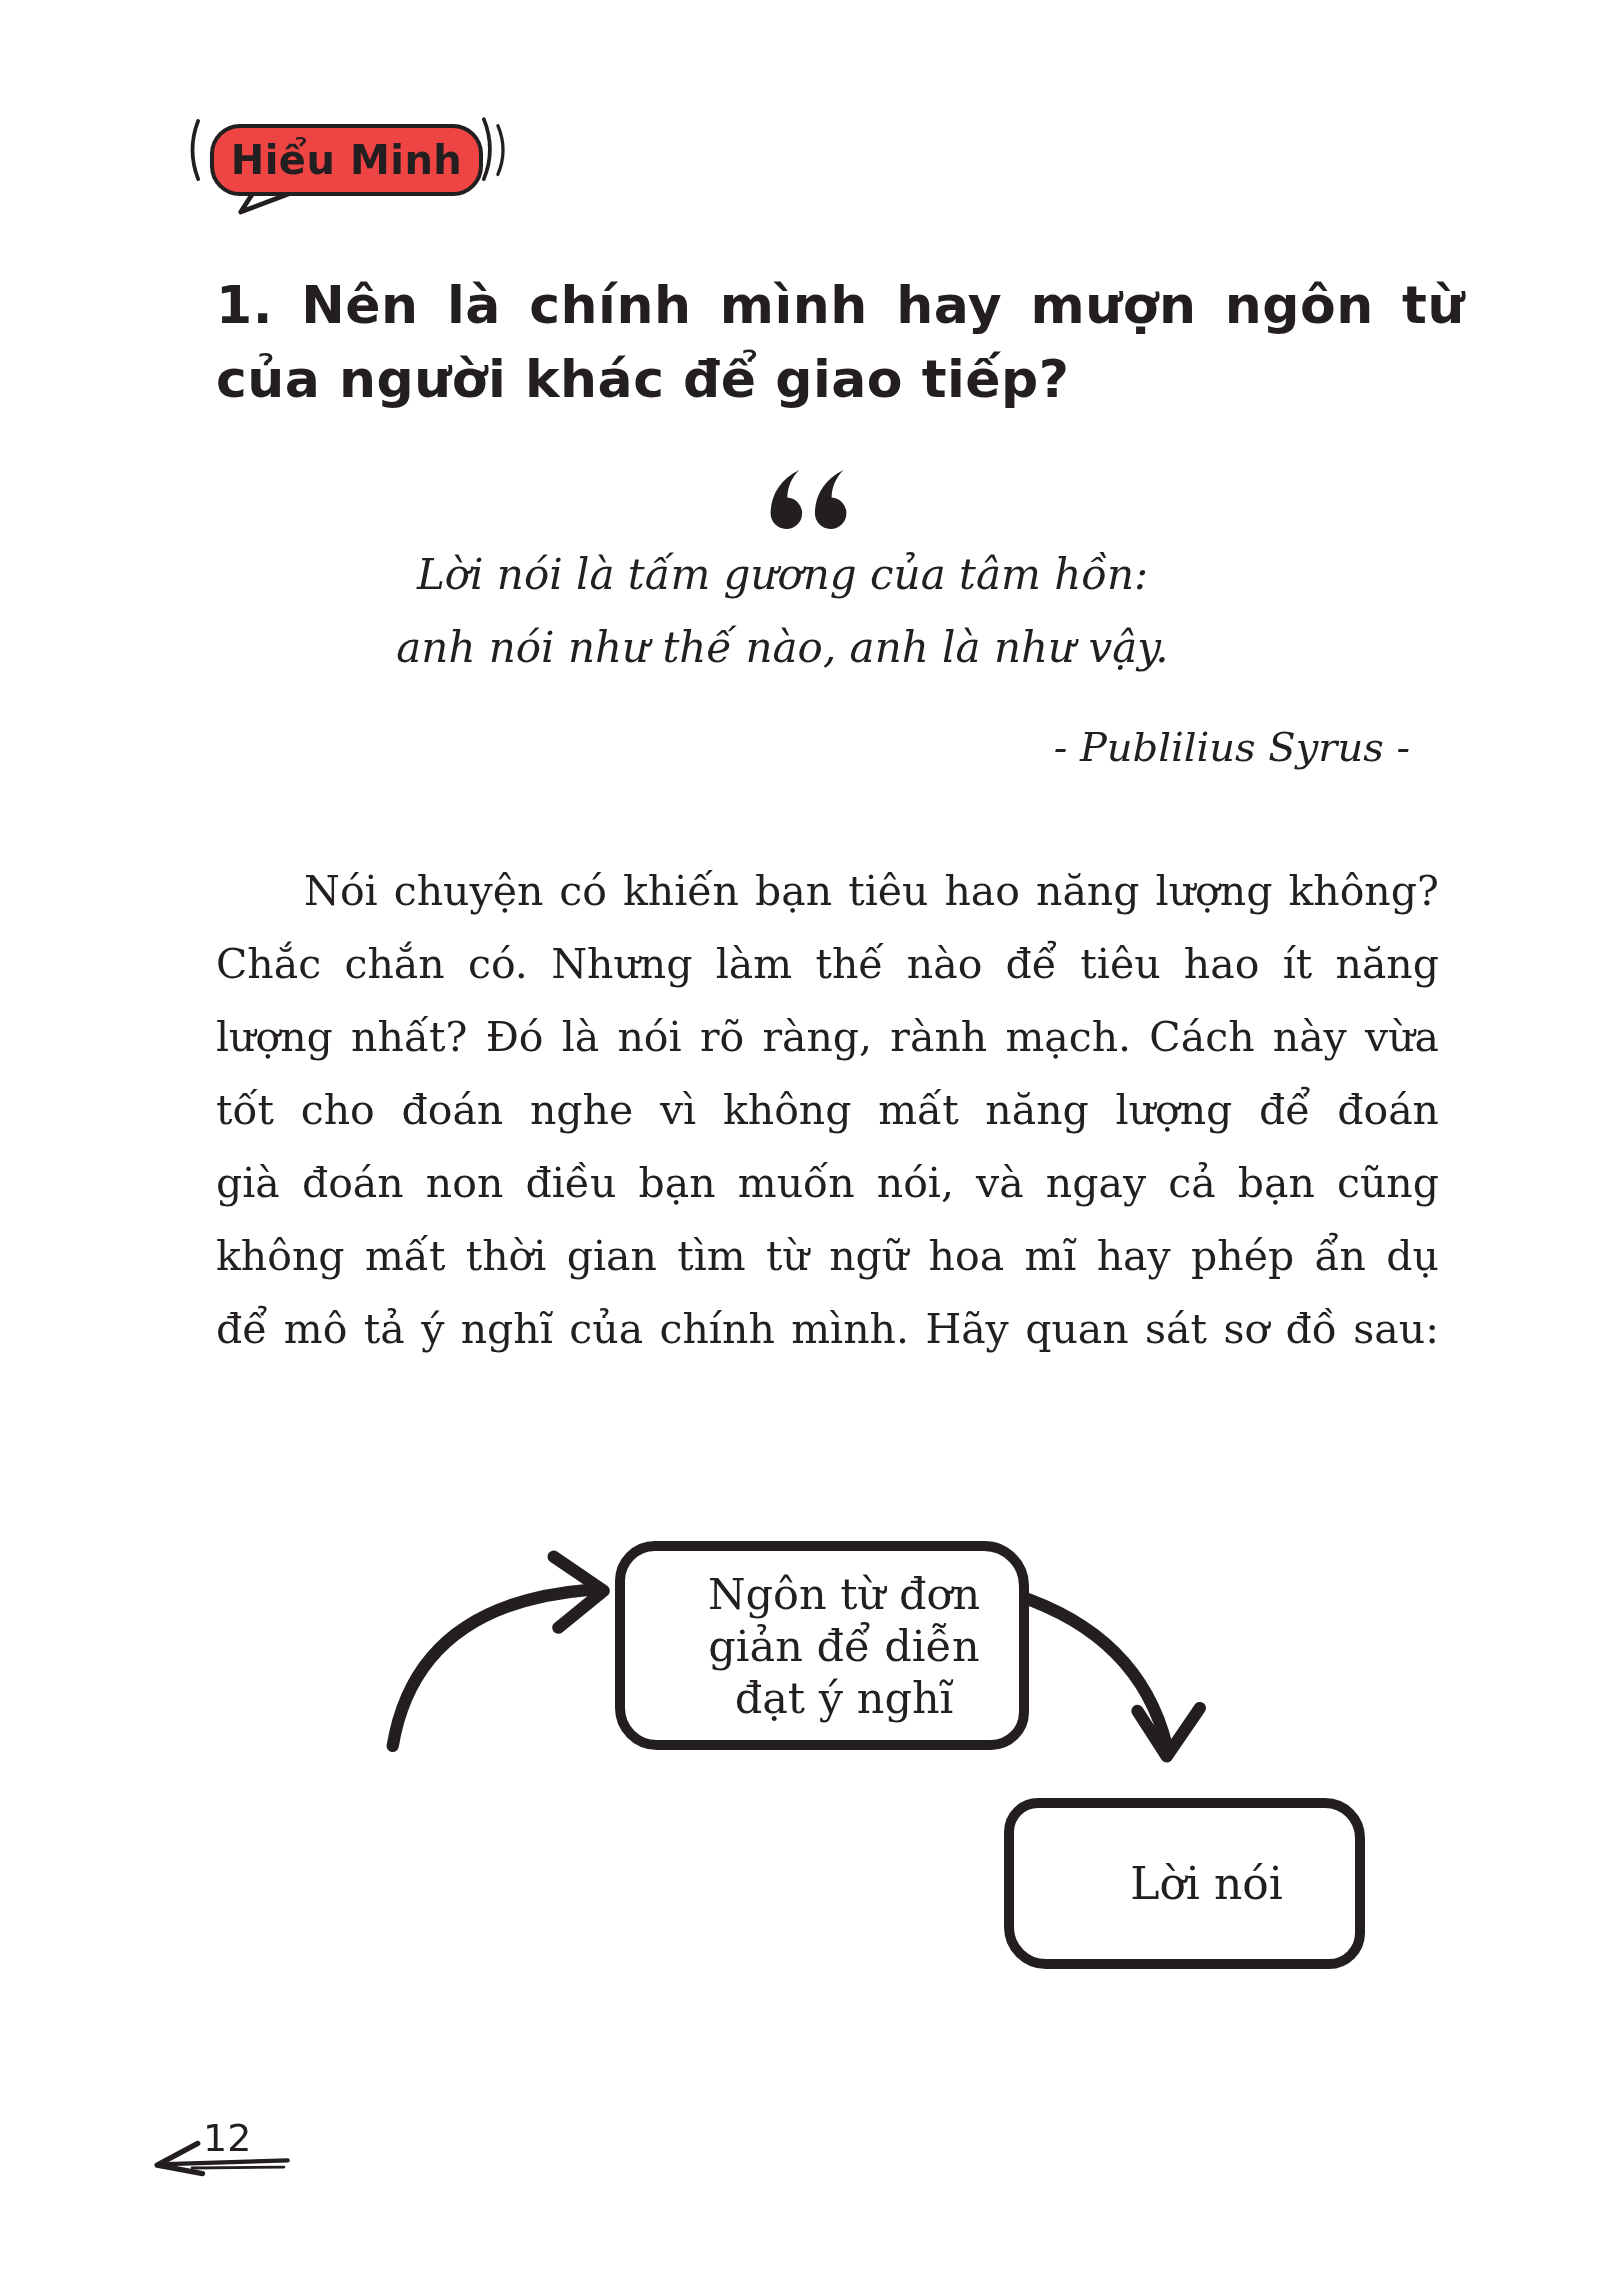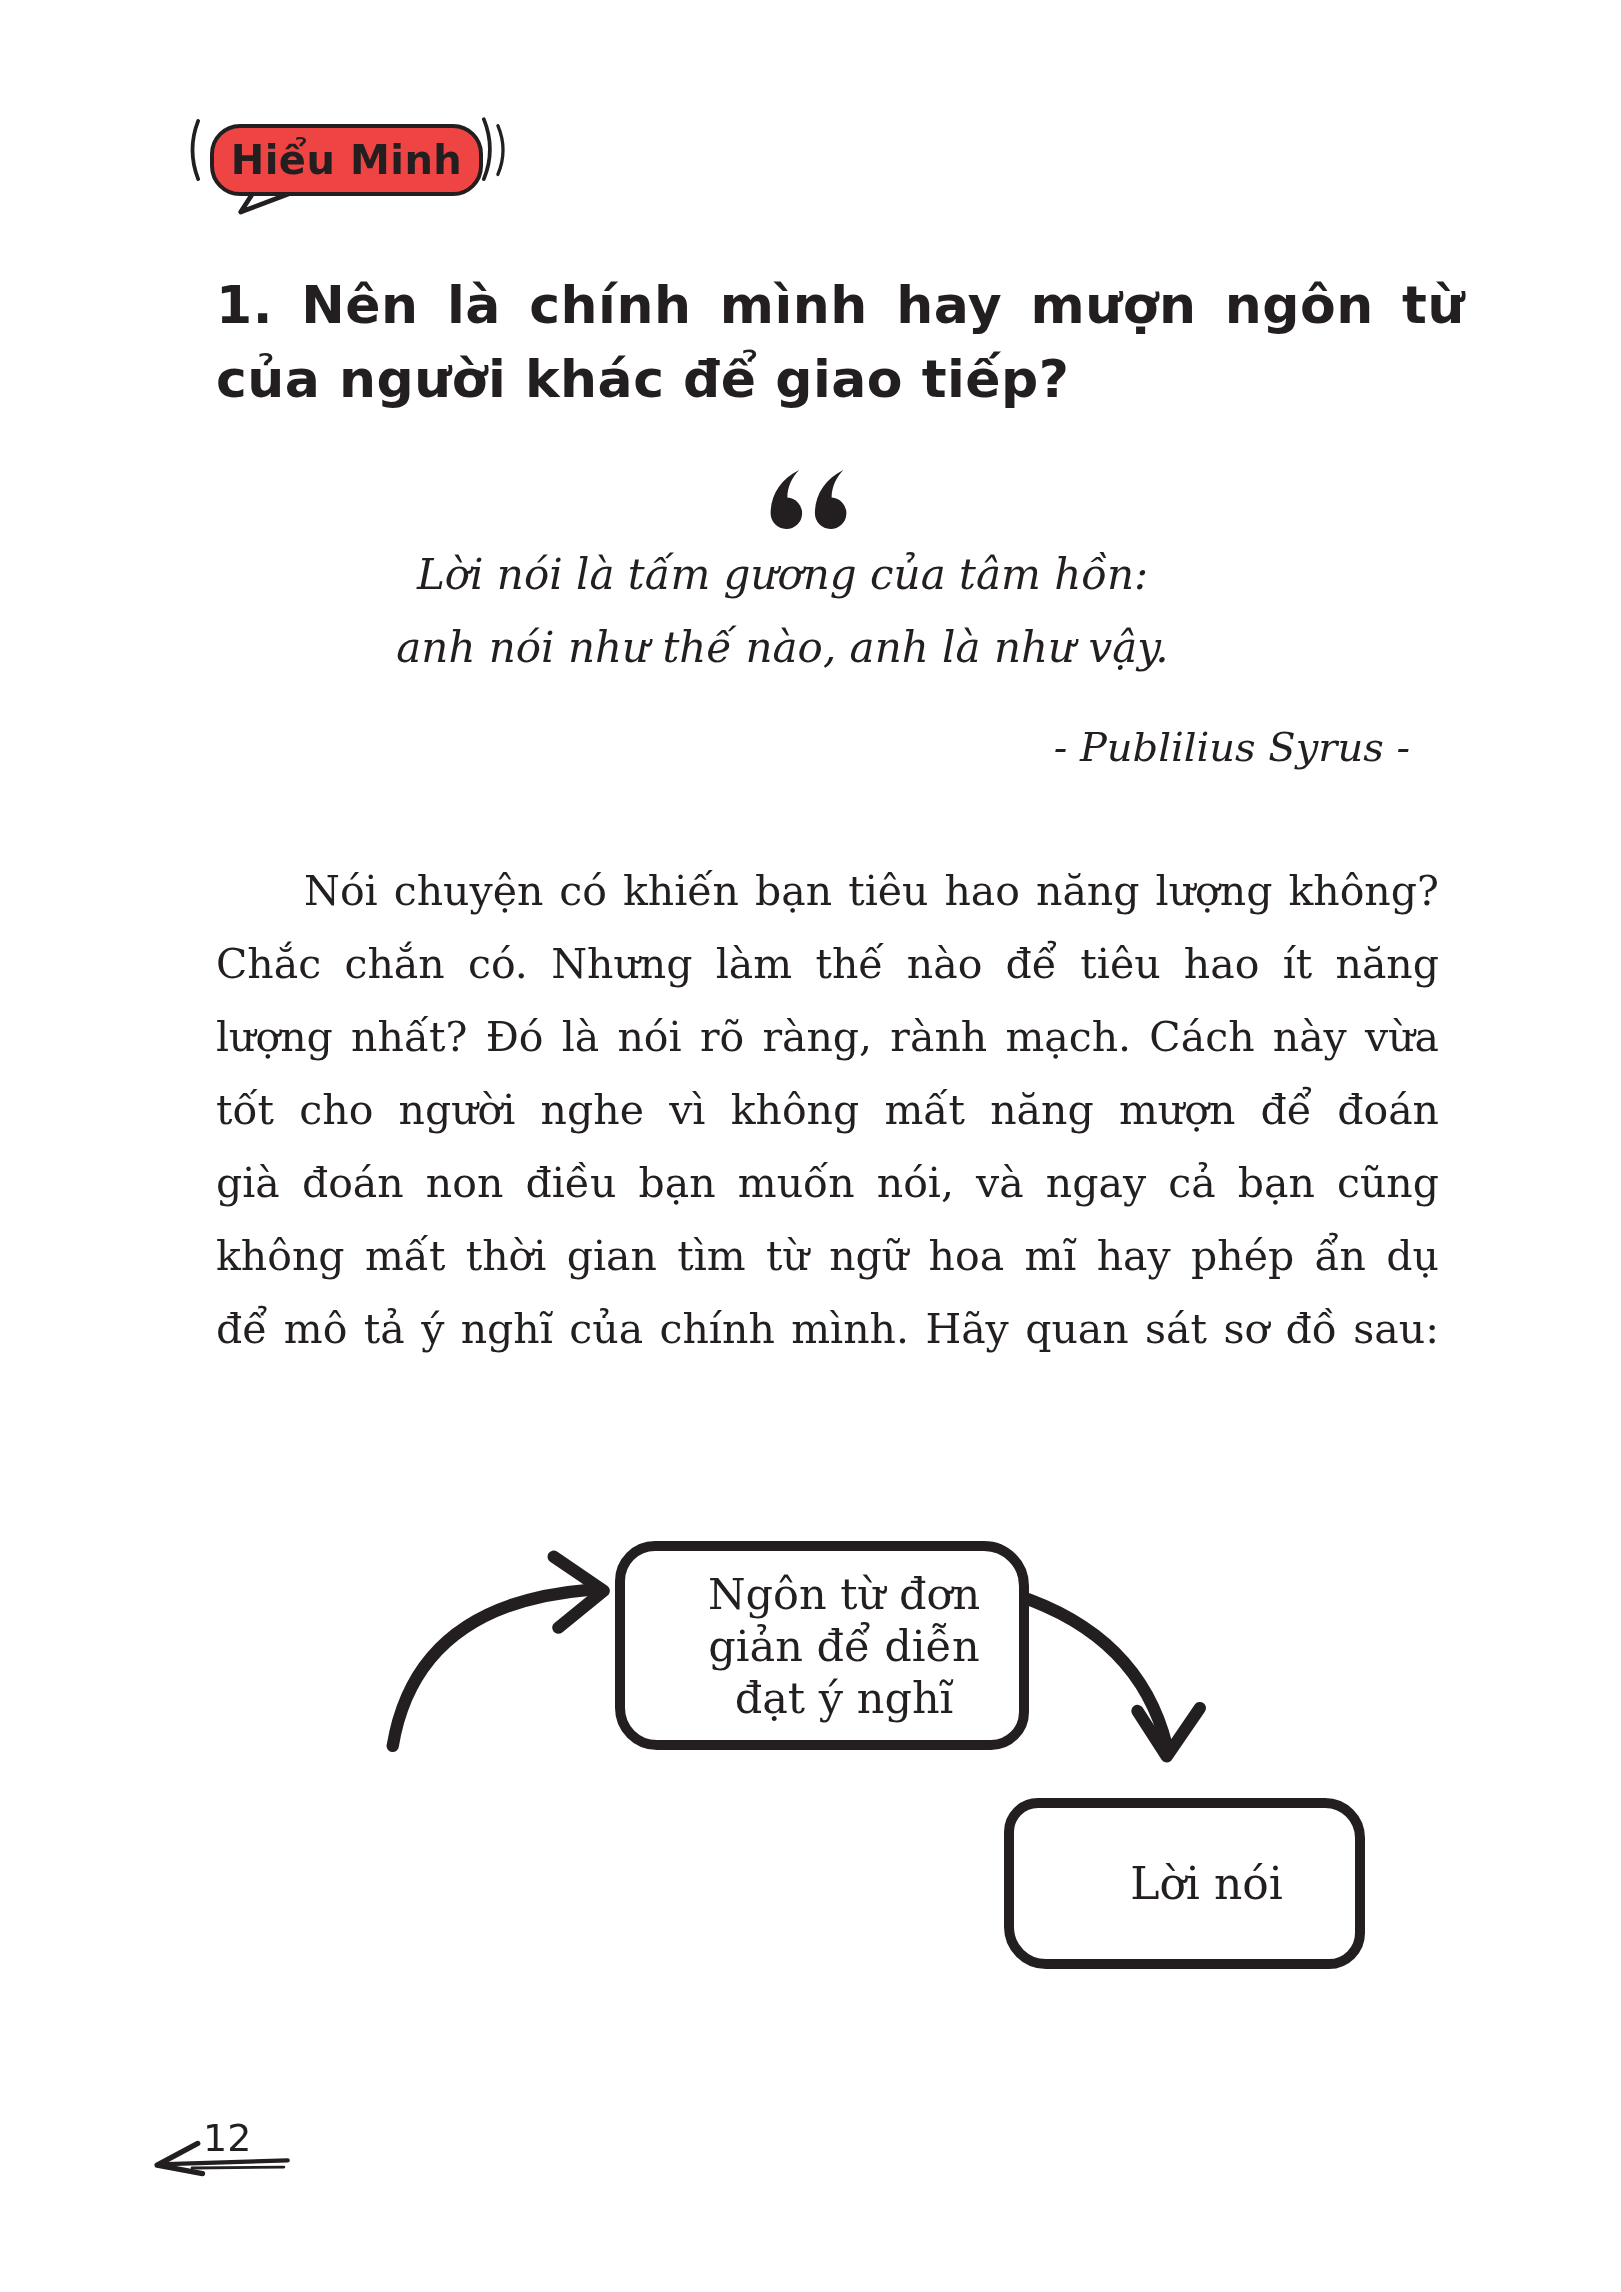--- a/index.html
+++ b/index.html
@@ -121,21 +121,21 @@
     <div>Lời nói là tấm gương của tâm hồn:</div>
     <div>anh nói như thế nào, anh là như vậy.</div>
   </div>
 
   <div class="attribution">- Publilius Syrus -</div>
 
   <div class="body-text">
     <div class="bline bline-first">Nói chuyện có khiến bạn tiêu hao năng lượng không?</div>
     <div class="bline">Chắc chắn có. Nhưng làm thế nào để tiêu hao ít năng</div>
     <div class="bline">lượng nhất? Đó là nói rõ ràng, rành mạch. Cách này vừa</div>
-    <div class="bline">tốt cho người nghe vì không mất năng mượn để đoán</div>
+    <div class="bline">tốt cho đoán nghe vì không mất năng lượng để đoán</div>
     <div class="bline">già đoán non điều bạn muốn nói, và ngay cả bạn cũng</div>
     <div class="bline">không mất thời gian tìm từ ngữ hoa mĩ hay phép ẩn dụ</div>
     <div class="bline">để mô tả ý nghĩ của chính mình. Hãy quan sát sơ đồ sau:</div>
   </div>
 
   <svg class="arrow-layer" width="1621" height="2292" viewBox="0 0 1713 2422">
     <g fill="none" stroke="#231f20" stroke-width="13" stroke-linecap="round" stroke-linejoin="round">
       <path d="M415 1845 Q440 1695 622 1680"></path>
       <path d="M585 1645 L638 1681 L590 1720"></path>
     </g>

